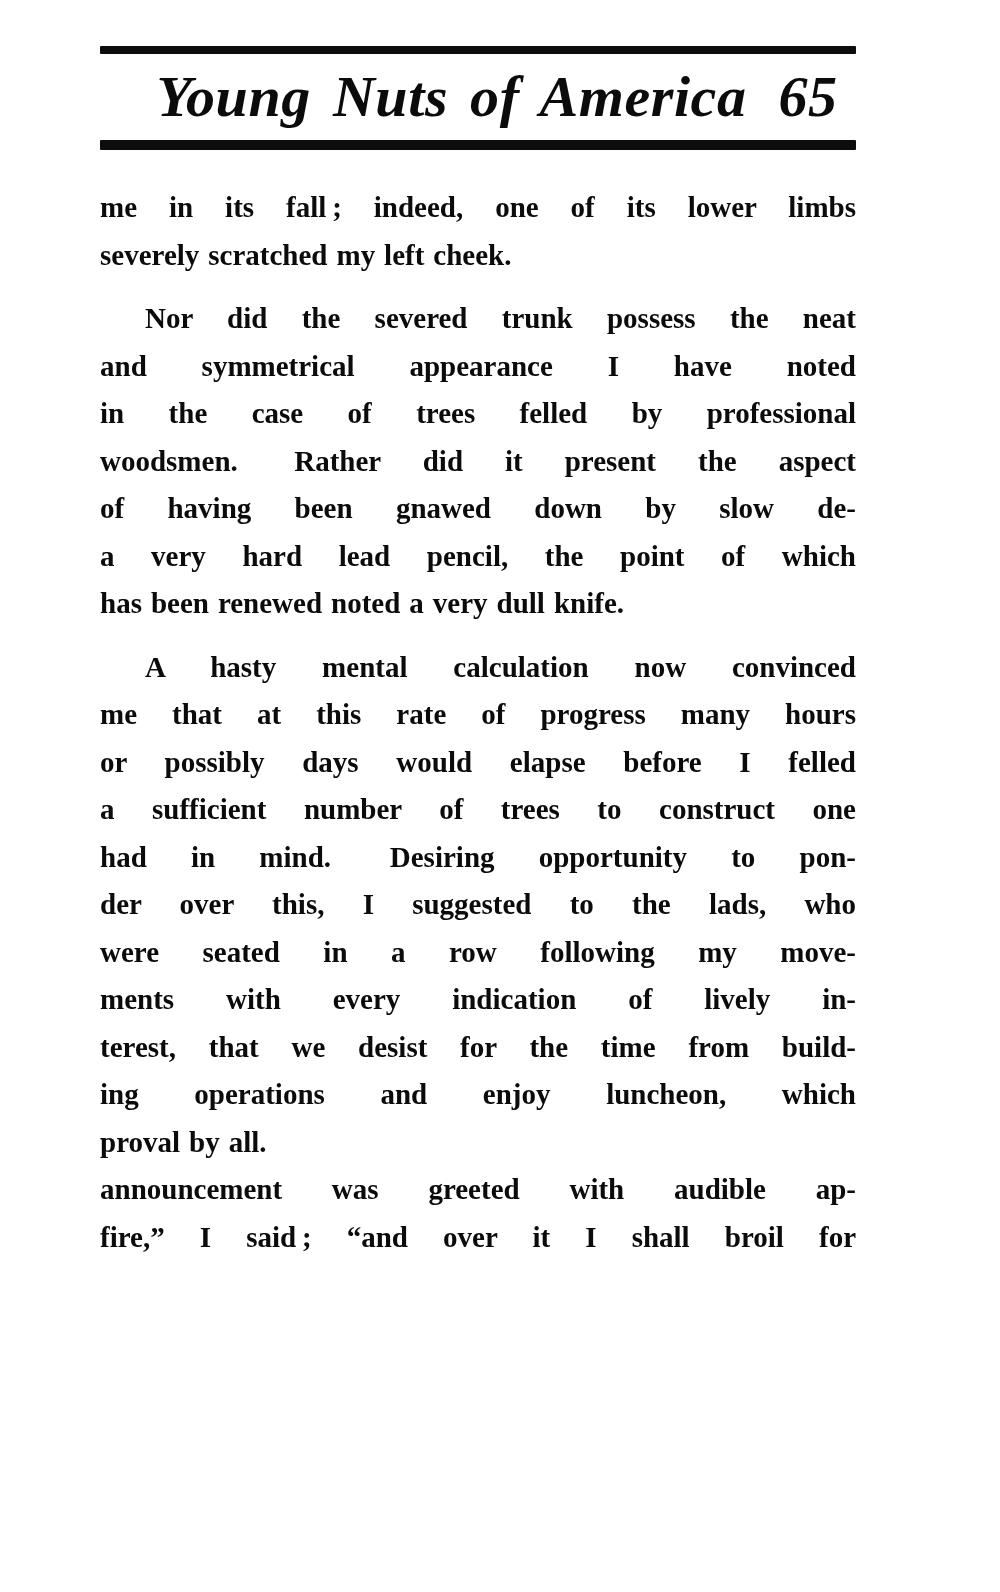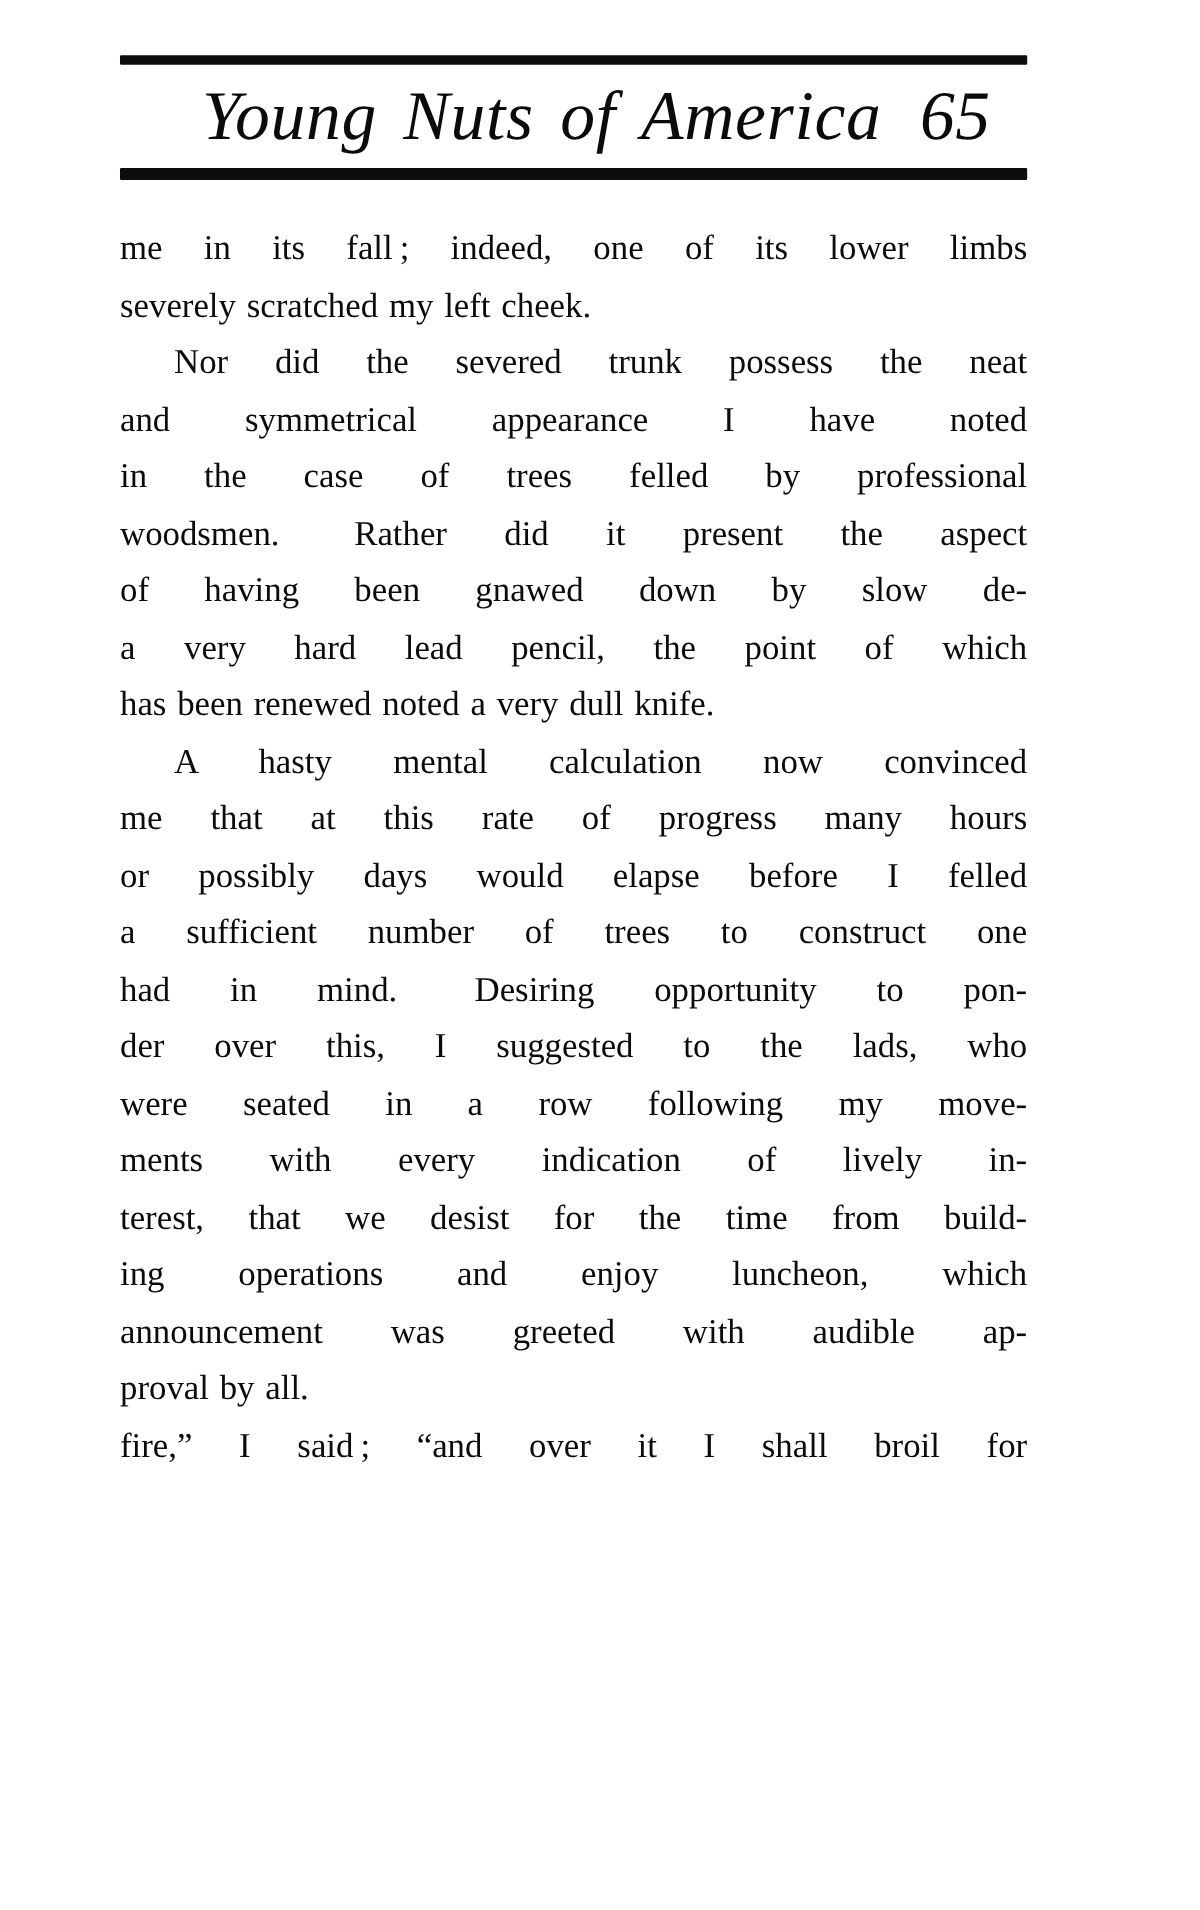--- a/index.html
+++ b/index.html
@@ -10,20 +10,21 @@
     background: #ffffff;
     color: #0b0b0b;
     overflow: hidden;
     font-family: "Liberation Serif", "DejaVu Serif", serif;
   }
   .content {
     position: absolute;
     left: 100px;
     top: 46px;
     width: 756px;
+    font-weight: bold;
   }
   .rule {
     background: #0d0d0d;
     border-radius: 1px;
   }
   .rule-top { height: 8px; }
   .rule-bottom { height: 10px; }
   .title-row {
     padding: 8px 0 8px 38px;
     text-align: center;
@@ -38,21 +39,21 @@
   .body-text { margin-top: 34px; }
   .line {
     font-size: 29px;
     line-height: 47.5px;
     word-spacing: 0.06em;
   }
   .line.justify {
     text-align: justify;
     text-align-last: justify;
   }
-  .line.indent { text-indent: 45px; }
+  .line.indent { text-indent: 45px; margin-top: 16px; }
 </style>
 </head>
 <body>
 
 <div class="page">
   <div class="content">
     <header>
       <div class="rule rule-top"></div>
       <div class="title-row">
         <span>Young Nuts of America</span><span class="pageno">65</span>
@@ -72,18 +73,18 @@
         <div class="line indent justify">A hasty mental calculation now convinced</div>
         <div class="line justify">me that at this rate of progress many hours</div>
         <div class="line justify">or possibly days would elapse before I felled</div>
         <div class="line justify">a sufficient number of trees to construct one</div>
         <div class="line justify">had in mind.  Desiring opportunity to pon-</div>
         <div class="line justify">der over this, I suggested to the lads, who</div>
         <div class="line justify">were seated in a row following my move-</div>
         <div class="line justify">ments with every indication of lively in-</div>
         <div class="line justify">terest, that we desist for the time from build-</div>
         <div class="line justify">ing operations and enjoy luncheon, which</div>
+        <div class="line">proval by all.</div>
         <div class="line justify">announcement was greeted with audible ap-</div>
-        <div class="line">proval by all.</div>
         <div class="line justify">fire,” I said ; “and over it I shall broil for</div>
       </main>
   </div>
 </div>
 
 </body></html>

